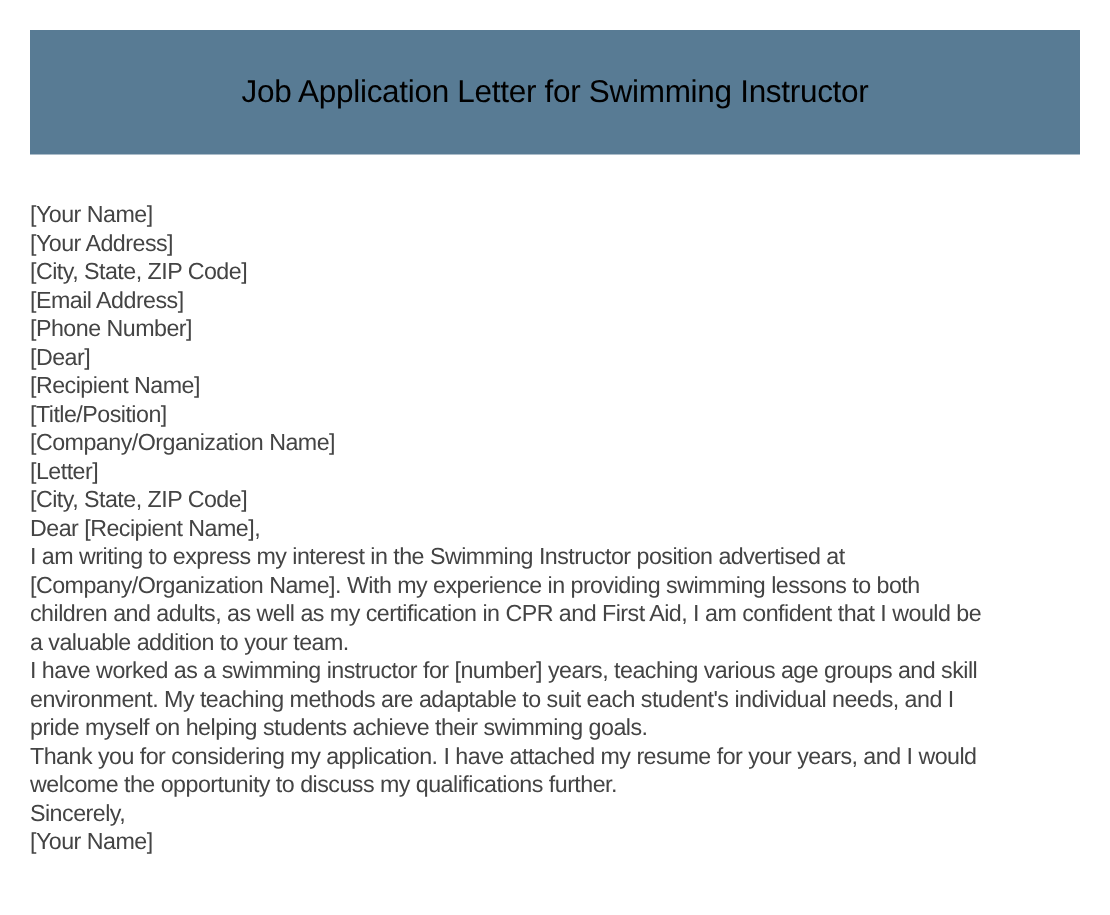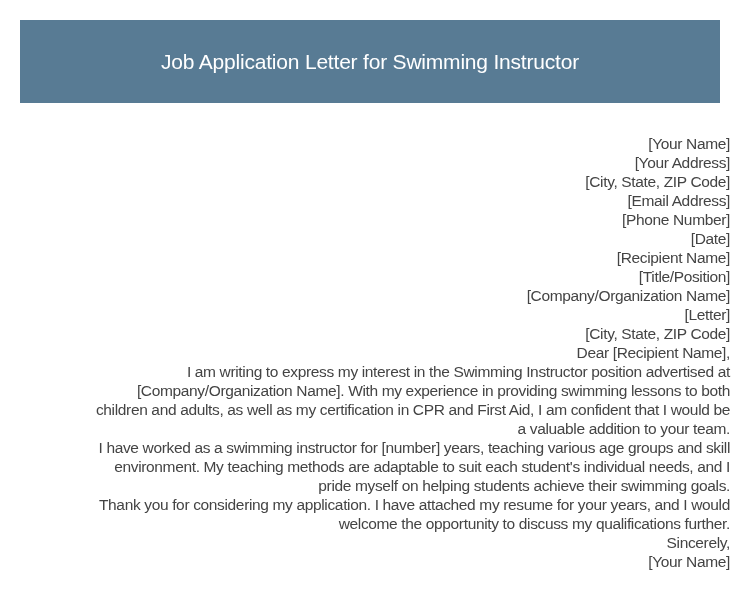--- a/index.html
+++ b/index.html
@@ -2,45 +2,45 @@
 <html><head>
   <meta charset="utf-8">
   <style>
     html, body { margin: 0; padding: 0; background: #ffffff; }
     body { width: 740px; height: 610px; position: relative; overflow: hidden; }
     .header {
       position: absolute; left: 20px; top: 20px; width: 700px; height: 83px;
       background: #587b94; display: flex; align-items: center; justify-content: center;
     }
     .header h1 {
-      margin: 16px; color: #ffffff; font-family: "Liberation Sans", sans-serif;
+      margin: 16px; color: #000000; font-family: "Liberation Sans", sans-serif;
       font-weight: normal; font-size: 21px; letter-spacing: -0.2px;
     }
     .body {
       position: absolute; left: 20px; top: 134px; width: 710px;
       font-family: "Liberation Sans", sans-serif; font-size: 15.5px; line-height: 19px;
       color: #444444; letter-spacing: -0.35px;
     }
-    .line { display: block; white-space: nowrap; text-align: right; }
+    .line { display: block; white-space: nowrap; }
   </style>
 </head>
 <body>
 
 <div class="header">
   <h1>Job Application Letter for Swimming Instructor</h1>
 </div>
 
 <div class="body">
   <div>
     <span class="line">[Your Name]</span>
     <span class="line">[Your Address]</span>
     <span class="line">[City, State, ZIP Code]</span>
     <span class="line">[Email Address]</span>
     <span class="line">[Phone Number]</span>
-    <span class="line">[Date]</span>
+    <span class="line">[Dear]</span>
   </div>
   <div>
     <span class="line">[Recipient Name]</span>
     <span class="line">[Title/Position]</span>
     <span class="line">[Company/Organization Name]</span>
     <span class="line">[Letter]</span>
     <span class="line">[City, State, ZIP Code]</span>
   </div>
   <span class="line">Dear [Recipient Name],</span>
   <div>

